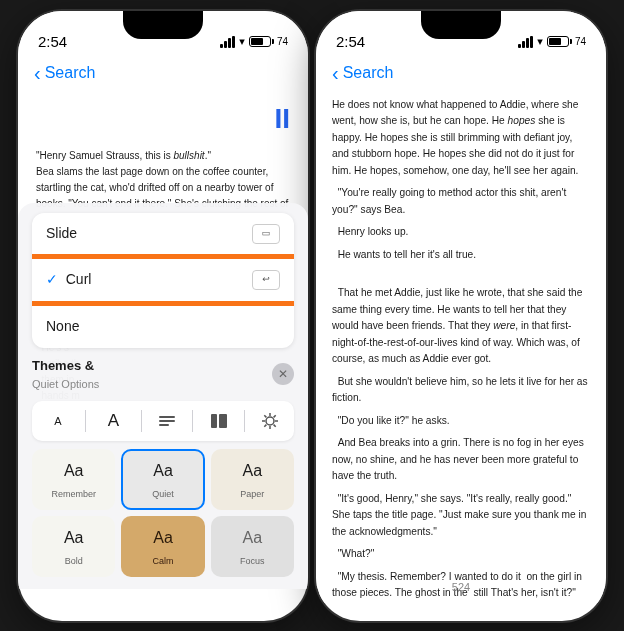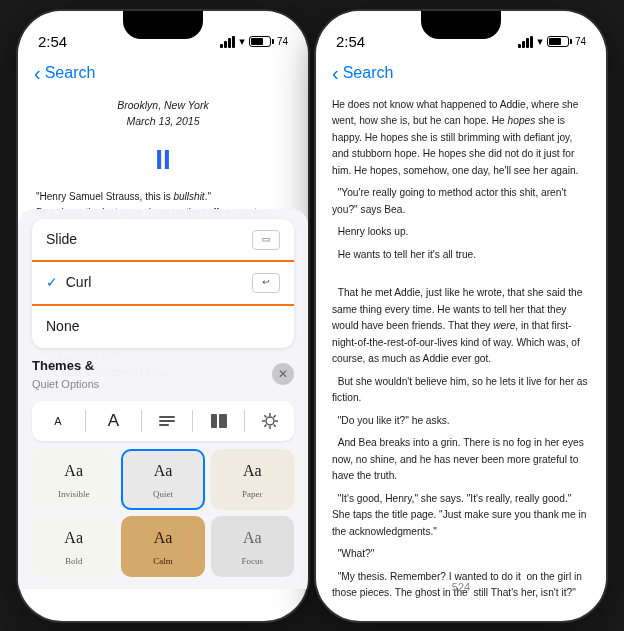--- a/index.html
+++ b/index.html
@@ -137,21 +137,21 @@
     }
     .book-title {
       text-align: center;
       font-style: italic;
       font-size: 10.5px;
       margin-bottom: 8px;
       color: #1a1a1a;
       line-height: 1.6;
     }
     .chapter-num {
-      text-align: center;
+      text-align: right;
       font-size: 28px;
       font-weight: 700;
       color: #2563EB;
       margin-bottom: 8px;
     }
     .book-text {
       font-size: 10px;
       line-height: 1.6;
       color: #1a1a1a;
     }
@@ -177,21 +177,21 @@
       overflow: hidden;
       box-shadow: 0 1px 4px rgba(0,0,0,0.1);
     }
     .slide-option-row {
       display: flex;
       align-items: center;
       justify-content: space-between;
       padding: 10px 14px;
       font-size: 14px;
       color: #1a1a1a;
-      border-bottom: 2px solid #f97316;
+      border-bottom: 5px solid #f97316;
     }
     .slide-option-row:last-child {
       border-bottom: none;
     }
     .slide-option-row .opt-left {
       display: flex;
       align-items: center;
       gap: 8px;
     }
     .checkmark {
@@ -280,21 +280,20 @@
     .theme-swatch {
       background: #f5f5f0;
       border-radius: 10px;
       padding: 8px 6px 6px;
       display: flex;
       flex-direction: column;
       align-items: center;
       gap: 4px;
       cursor: pointer;
       border: 2px solid transparent;
-      font-family: Liberation Serif, serif;
     }
     .theme-swatch.selected {
       border-color: #007AFF;
     }
     .theme-swatch.calm {
       background: #d4a96a;
     }
     .theme-swatch .swatch-aa {
       font-size: 16px;
       font-weight: 500;
@@ -357,24 +356,20 @@
     </div>
 
     <div class="nav-bar">
       <div class="back-btn">
         <span class="back-chevron">‹</span>
         <span>Search</span>
       </div>
     </div>
 
     <div class="book-content-left">
-      <div class="book-title">
-        <span>Brooklyn, New York</span><br>
-        <span>March 13, 2015</span>
-      </div>
       <div class="chapter-num">II</div>
       <div class="book-text">
         <p>"Henry Samuel Strauss, this is <em>bullshit</em>."</p>
         <p>Bea slams the last page down on the coffee counter, startling the cat, who'd drifted off on a nearby tower of books. "You can't end it there." She's clutching the rest of the manuscript to her chest, as if to shield it from him. The title page stares back at him.</p>
         <p><em>The Invisible Life of Addie LaRue.</em></p>
         <p>"What happened to her? Did she really go with Luc? After all that?"</p>
         <p>&nbsp;&nbsp;Henry shrugs. "I assume so."</p>
         <p>&nbsp;&nbsp;"You assume so?"</p>
         <p>&nbsp;&nbsp;The truth is, he doesn't know.</p>
         <p>&nbsp;&nbsp;He's s<br>&nbsp;&nbsp;scribe th<br>&nbsp;&nbsp;them in<br>&nbsp;&nbsp;hands m</p>
@@ -442,21 +437,21 @@
               <line x1="11.6" y1="11.6" x2="13.7" y2="13.7" stroke="#555" stroke-width="1.5"></line>
               <line x1="2.3" y1="13.7" x2="4.4" y2="11.6" stroke="#555" stroke-width="1.5"></line>
               <line x1="11.6" y1="4.4" x2="13.7" y2="2.3" stroke="#555" stroke-width="1.5"></line>
             </svg>
           </div>
         </div>
 
         <div class="theme-grid">
           <div class="theme-swatch" style="background:#f5f5f0;">
             <span class="swatch-aa">Aa</span>
-            <span class="swatch-label">Invisible</span>
+            <span class="swatch-label">Remember</span>
           </div>
           <div class="theme-swatch selected" style="background:#e8e8e8;">
             <span class="swatch-aa quiet">Aa</span>
             <span class="swatch-label">Quiet</span>
           </div>
           <div class="theme-swatch" style="background:#f0ebe0;">
             <span class="swatch-aa">Aa</span>
             <span class="swatch-label">Paper</span>
           </div>
           <div class="theme-swatch" style="background:#f5f5f0;">

